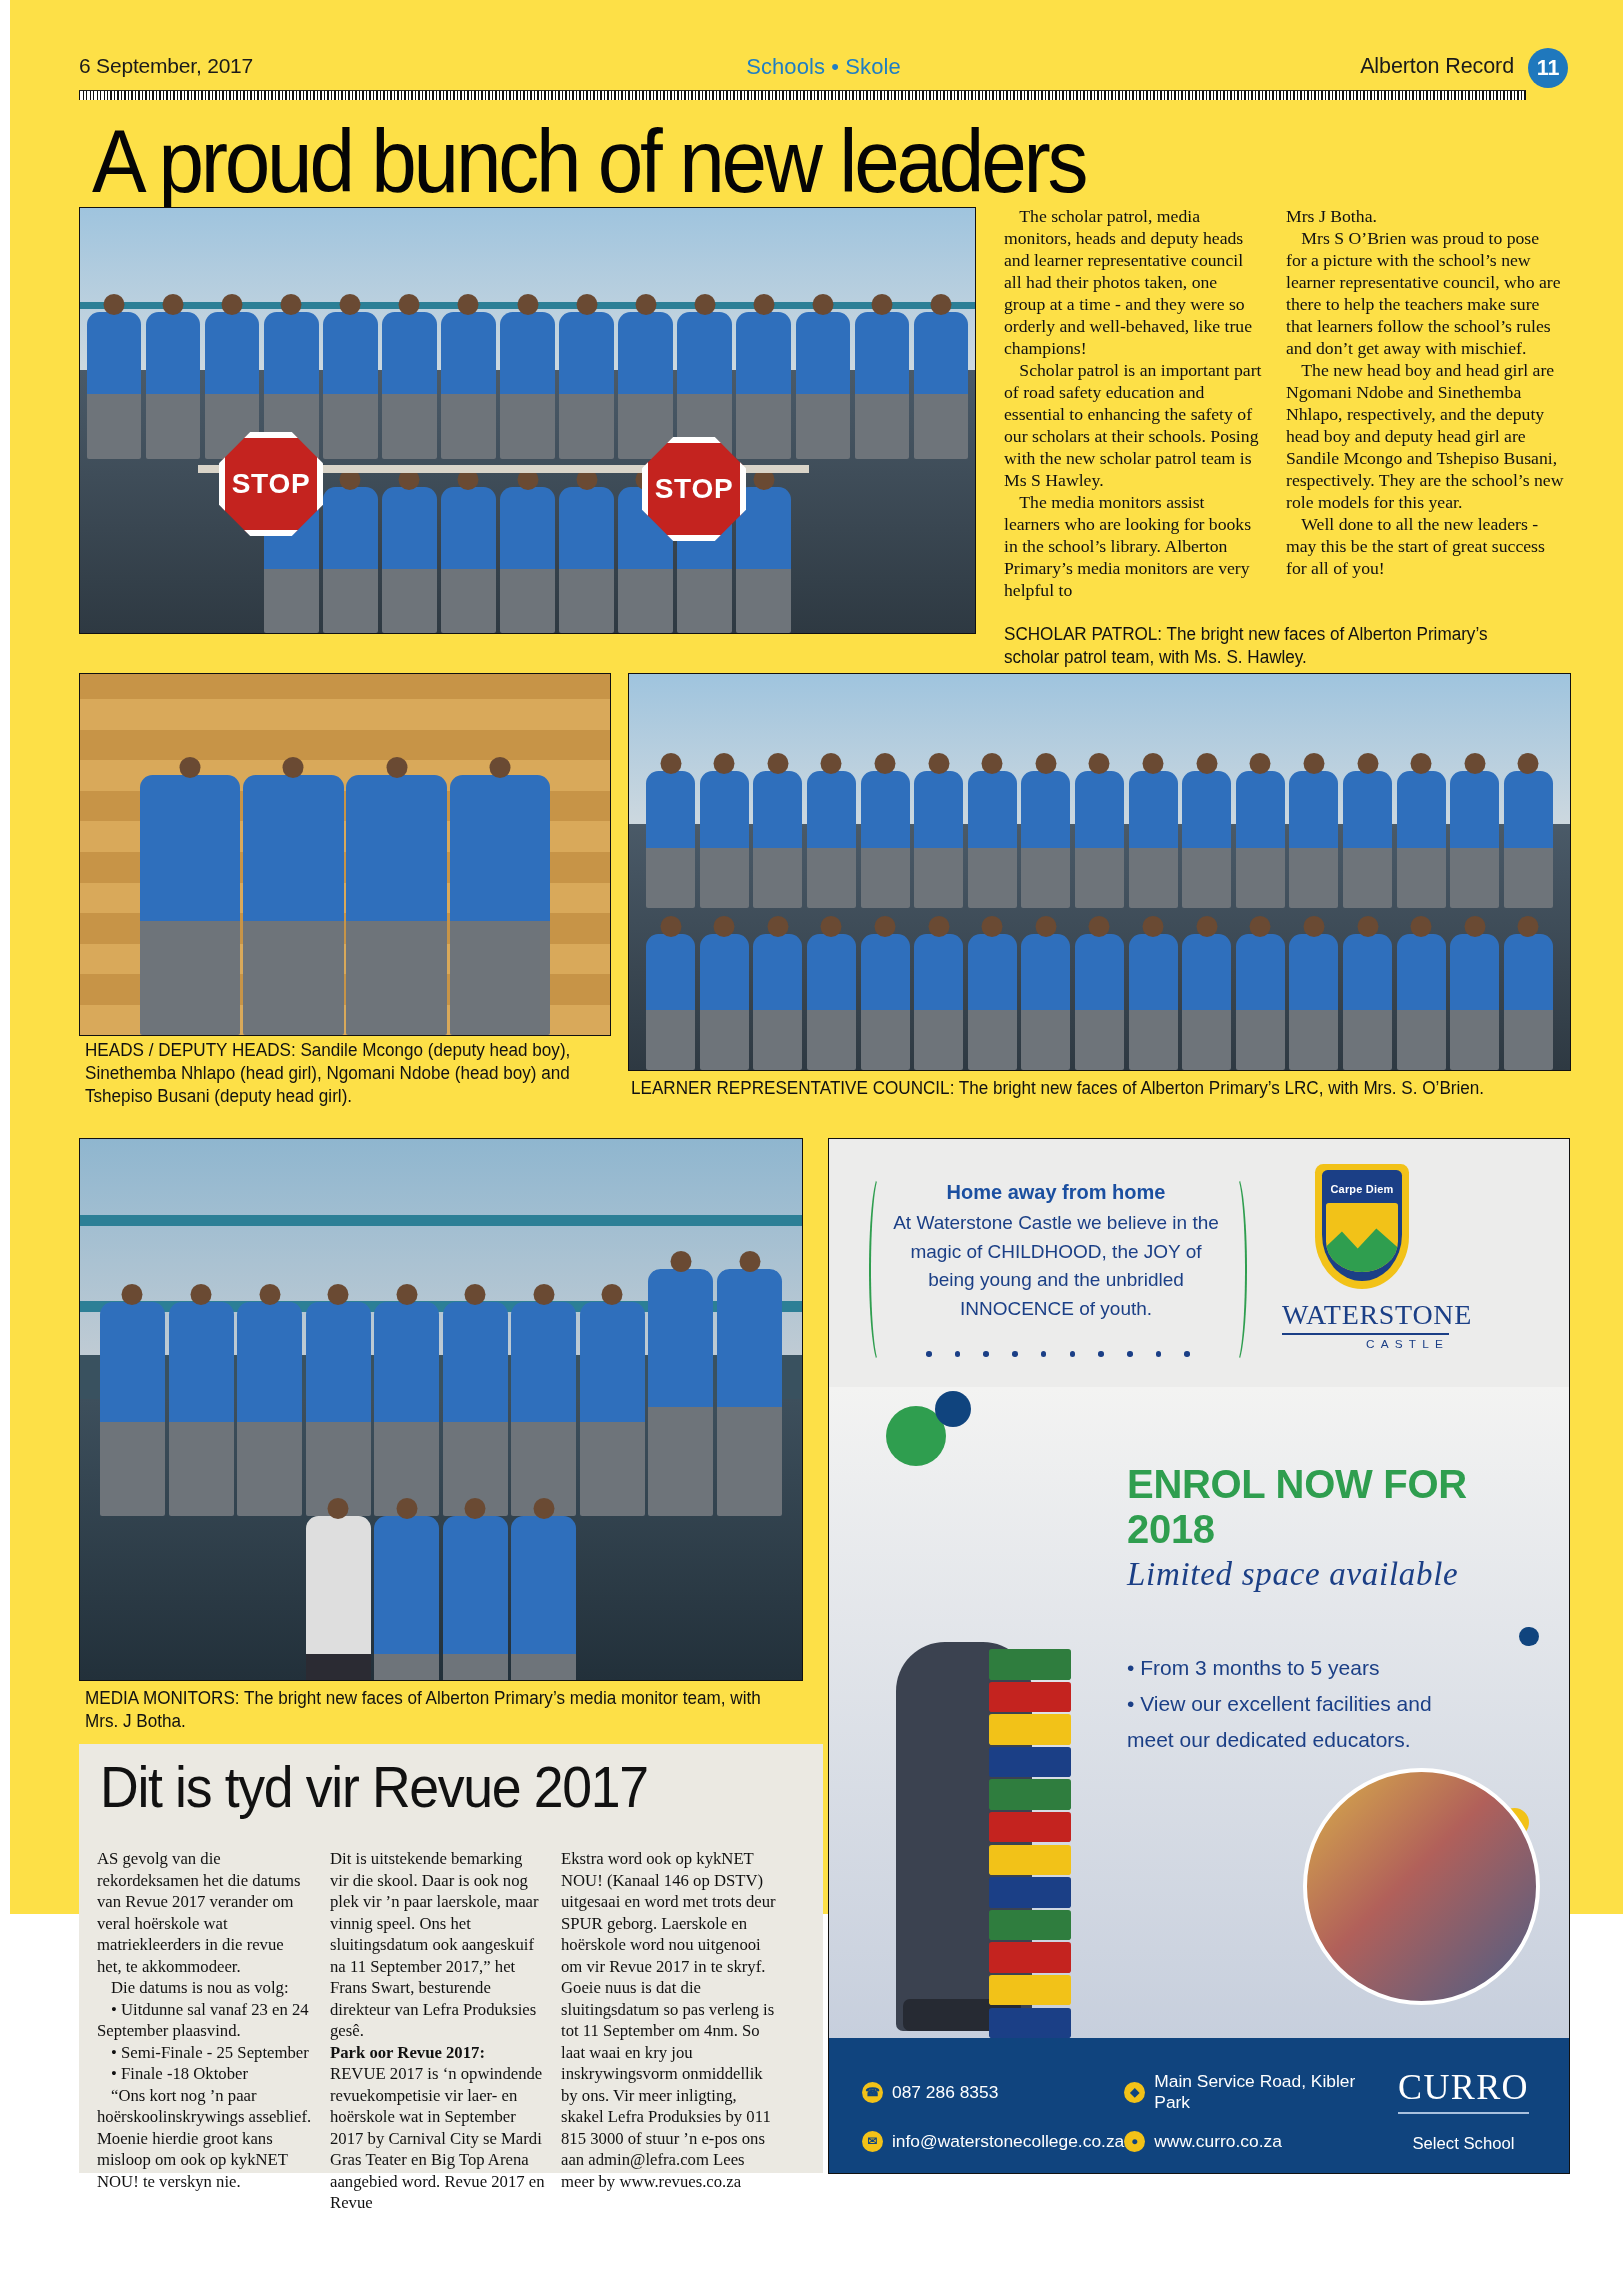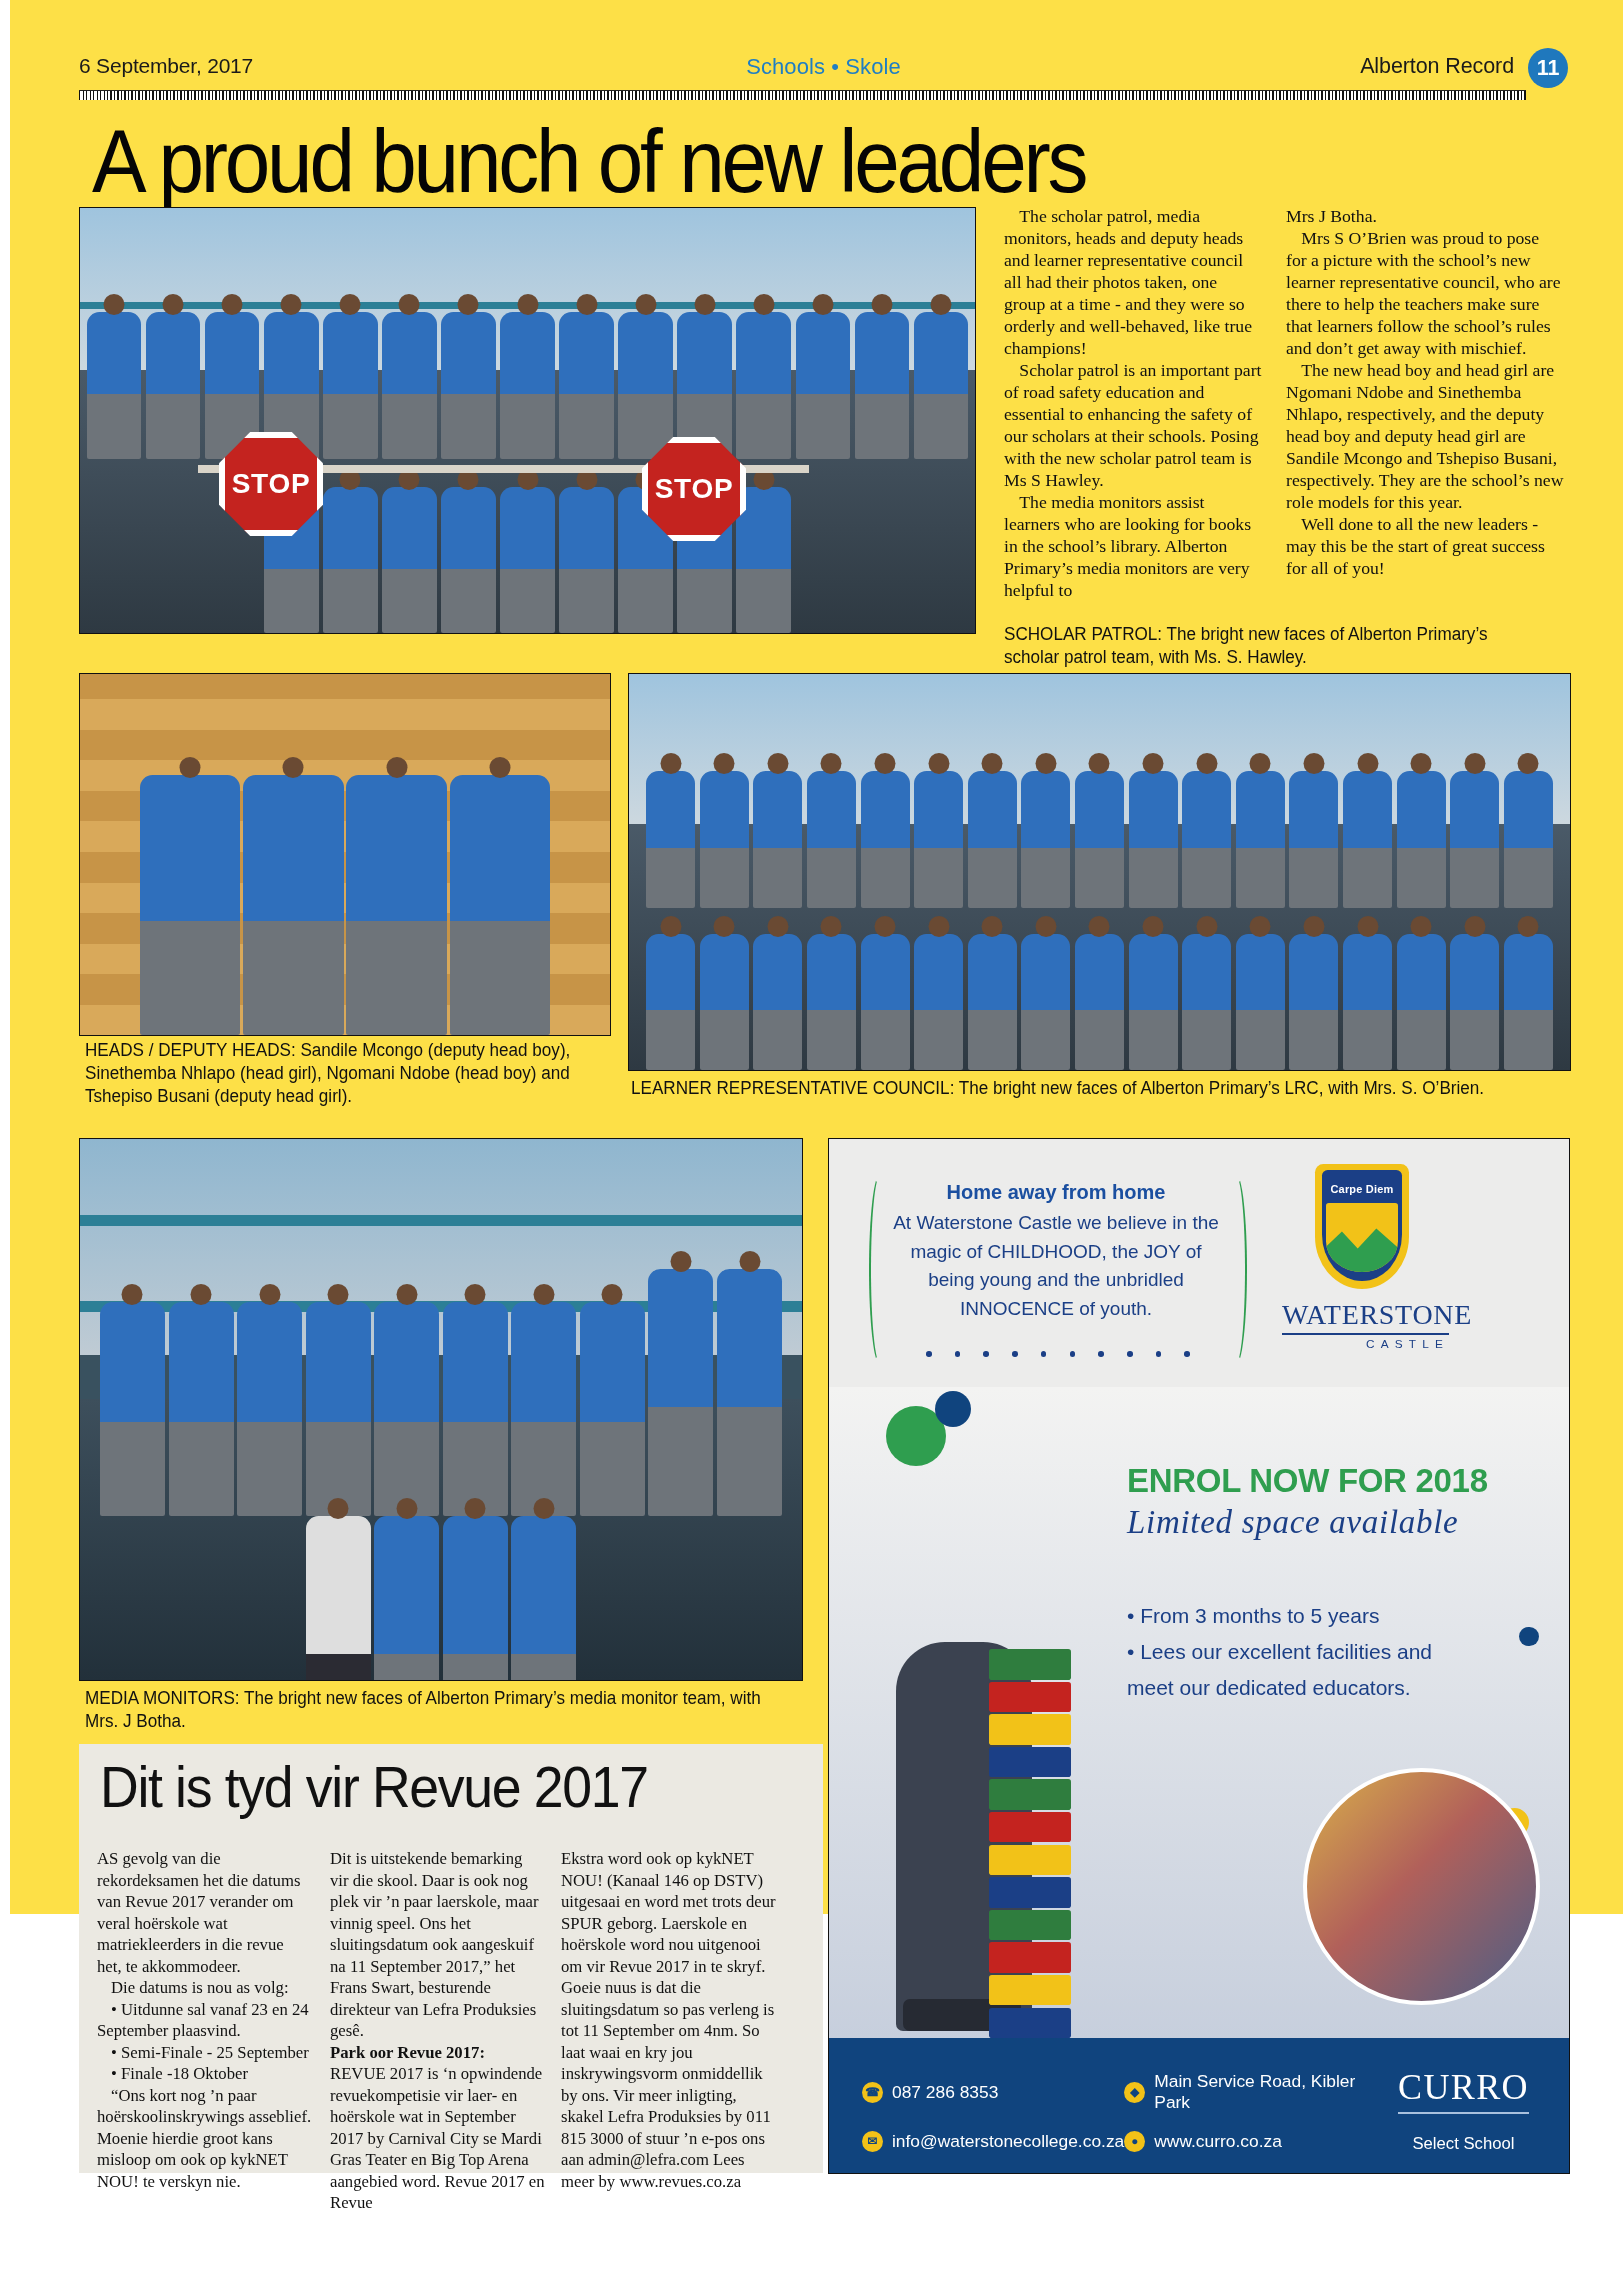--- a/index.html
+++ b/index.html
@@ -278,21 +278,21 @@
   .ad-mid {
     position: absolute;
     left: 0; top: 248px; right: 0;
     height: 651px;
     background: linear-gradient(#f3f3f2, #c7cfdd);
     overflow: hidden;
   }
   .enrol-block { position: absolute; left: 298px; top: 75px; width: 403px; }
   .enrol-head {
     font-family: "Liberation Sans", sans-serif;
-    font-weight: bold; font-size: 33px; color: #2f9e4f;
+    font-weight: bold; font-size: 40px; color: #2f9e4f;
     letter-spacing: -0.3px;
   }
   .enrol-sub {
     font-family: "Liberation Serif", serif;
     font-style: italic; font-size: 33px; color: #1b3f86;
     margin-top: 4.2px; letter-spacing: 0.7px;
   }
   .enrol-bullets {
     margin-top: 60px;
     font-family: "Liberation Sans", sans-serif;
@@ -578,21 +578,21 @@
       <div class="dot-deco" style="left:106px; top:4.2px; width:36px; height:36px; background:#10447e;"></div>
       <div class="dot-deco" style="right:30.5px; top:240px; width:19.4px; height:19.4px; background:#10447e;"></div>
       <div class="dot-deco" style="right:101px; bottom:149px; width:15.3px; height:15.3px; background:#2f9e4f;"></div>
       <div class="dot-deco" style="right:40px; bottom:201px; width:29px; height:29px; background:#f2c218;"></div>
 
       <div class="enrol-block">
         <div class="enrol-head">ENROL NOW FOR 2018</div>
         <div class="enrol-sub">Limited space available</div>
         <div class="enrol-bullets">
           <div>• From 3 months to 5 years</div>
-          <div>• Lees our excellent facilities and</div>
+          <div>• View our excellent facilities and</div>
           <div>   meet our dedicated educators.</div>
         </div>
       </div>
 
       <div class="child-figure"></div>
       <div class="lego-tower">
         <span style="background:#2f7d3e;"></span>
         <span style="background:#c4231f;"></span>
         <span style="background:#f2c218;"></span>
         <span style="background:#1b3f86;"></span>

